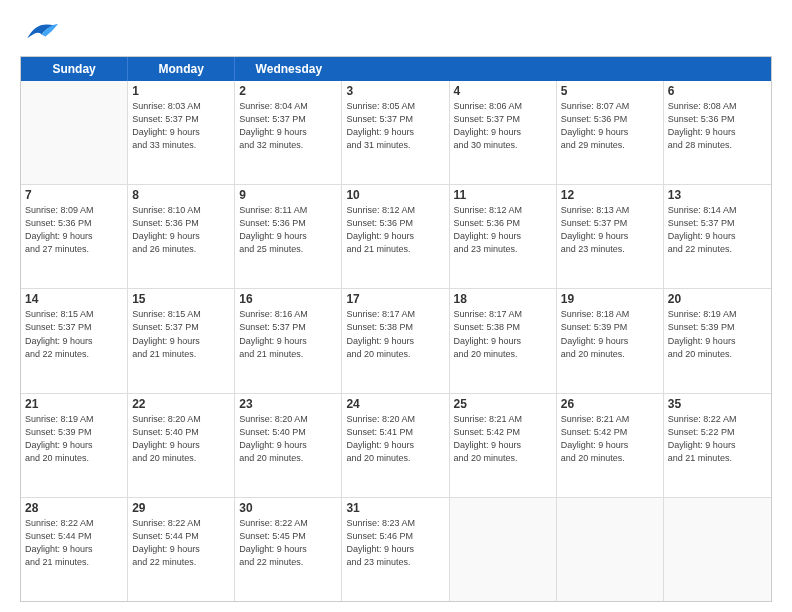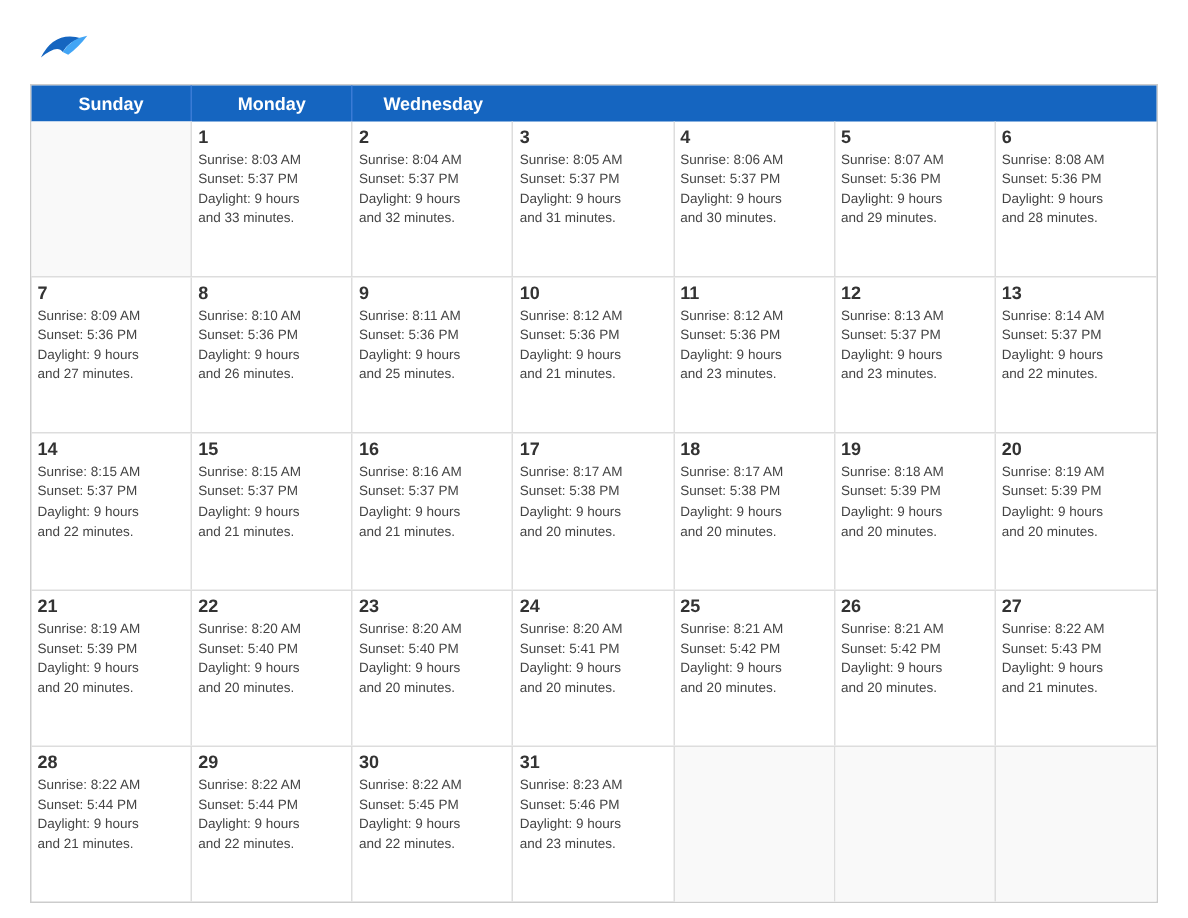--- a/index.html
+++ b/index.html
@@ -341,23 +341,23 @@
             <div class="cell-line">and 20 minutes.</div>
           </div>
           <div class="cal-cell">
             <div class="day-num">26</div>
             <div class="cell-line">Sunrise: 8:21 AM</div>
             <div class="cell-line">Sunset: 5:42 PM</div>
             <div class="cell-line">Daylight: 9 hours</div>
             <div class="cell-line">and 20 minutes.</div>
           </div>
           <div class="cal-cell">
-            <div class="day-num">27</div>
+            <div class="day-num">35</div>
             <div class="cell-line">Sunrise: 8:22 AM</div>
-            <div class="cell-line">Sunset: 5:43 PM</div>
+            <div class="cell-line">Sunset: 5:22 PM</div>
             <div class="cell-line">Daylight: 9 hours</div>
             <div class="cell-line">and 21 minutes.</div>
           </div>
         </div>
         <div class="cal-week">
           <div class="cal-cell">
             <div class="day-num">28</div>
             <div class="cell-line">Sunrise: 8:22 AM</div>
             <div class="cell-line">Sunset: 5:44 PM</div>
             <div class="cell-line">Daylight: 9 hours</div>

